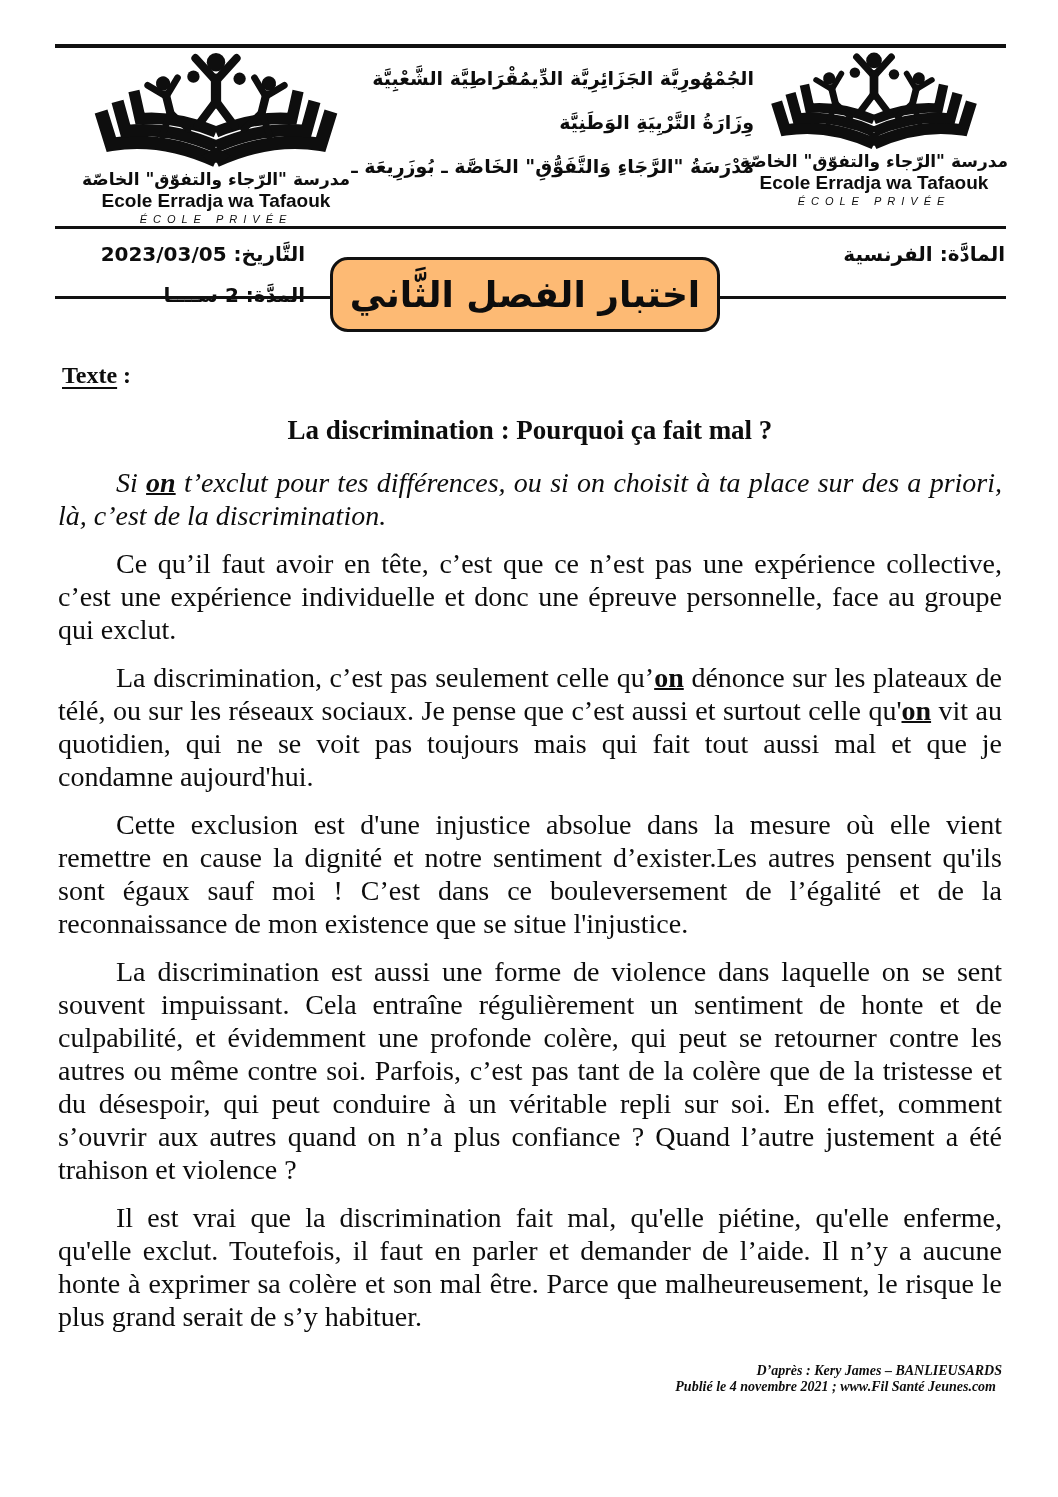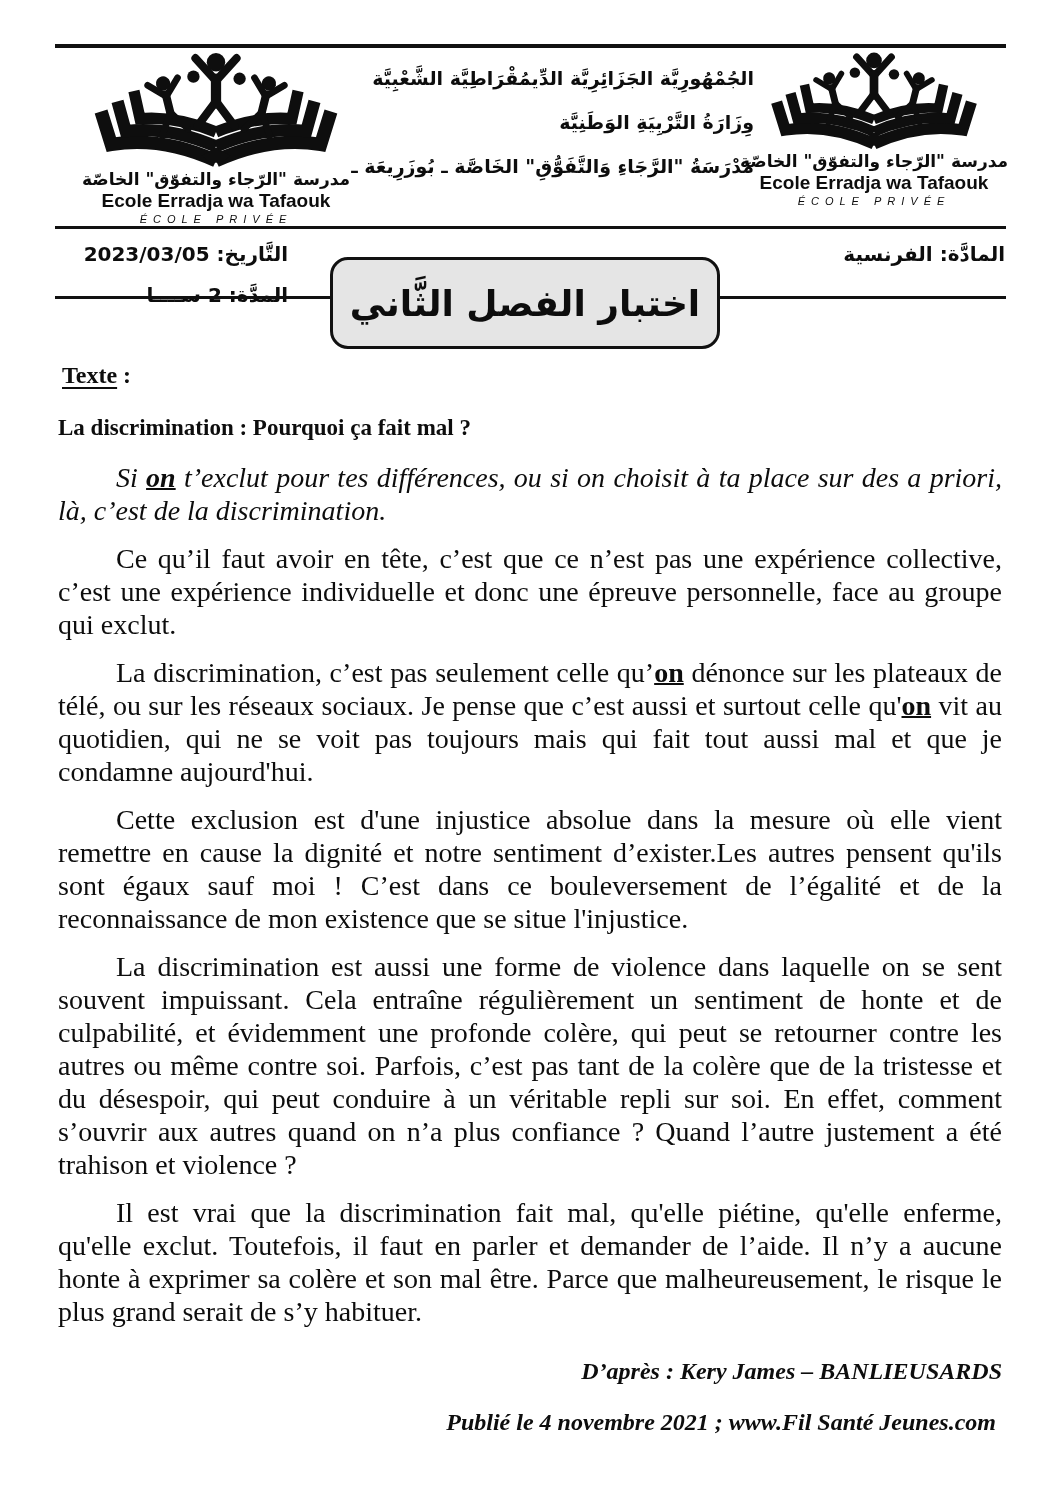--- a/index.html
+++ b/index.html
@@ -63,68 +63,69 @@
 
   .info-left, .info-right {
     position: absolute; top: 234px;
     direction: rtl;
     font-family: "DejaVu Sans", sans-serif;
     font-weight: bold;
     font-size: 20px;
     line-height: 41px;
     white-space: nowrap;
   }
-  .info-left  { left: 38px;  width: 250px; text-align: right; }
+  .info-left  { left: 55px;  width: 250px; text-align: right; }
   .info-right { right: 53px; width: 265px; text-align: right; }
 
   .exam-box {
     position: absolute;
     left: 330px; top: 257px;
-    width: 390px; height: 92px;
-    background: #e5e5e5;
+    width: 390px; height: 75px;
+    background: #fdba74;
     border: 3px solid #111;
     border-radius: 18px;
     display: flex; align-items: center; justify-content: center;
     direction: rtl;
     font-family: "DejaVu Sans", sans-serif;
     font-weight: bold;
     font-size: 36px;
     z-index: 2;
   }
 
   
   .content { padding: 6px 56px 0 58px; }
   .texte-label {
     font-size: 24px;
     font-weight: bold;
     margin: 4px 0 10px 4px;
   }
   .texte-label .u { text-decoration: underline; text-decoration-thickness: 2px; text-underline-offset: 4px; }
   .doc-title {
-    font-weight: bold;
-    font-size: 23px;
+    text-align: center;
+    font-weight: bold;
+    font-size: 27px;
     margin: 26px 0 20px 0;
   }
   .para {
     font-size: 28px;
     line-height: 33px;
     text-align: justify;
     text-indent: 58px;
     margin: 15px 0;
   }
   .para.italic { font-style: italic; }
   .em-on { font-weight: bold; text-decoration: underline; text-decoration-thickness: 2px; }
   .attribution, .publication {
     text-align: right;
     font-weight: bold;
     font-style: italic;
-    font-size: 24px;
+    font-size: 14px;
   }
   .attribution { margin-top: 30px; }
-  .publication { margin-top: 24px; padding-right: 6px; font-family: Liberation Serif, serif; }
+  .publication { padding-right: 6px; font-family: Liberation Serif, serif; }
 </style>
 </head>
 <body>
 
 <svg width="0" height="0" style="position:absolute">
   <defs>
     <g id="logo-shape" fill="none" stroke="#0e0e0e">
 
       <path stroke-width="13" d="M140,108 Q88,84 38,92 L28,60"></path>
       <path stroke-width="12" d="M140,94 Q94,74 52,79 L44,50"></path>

